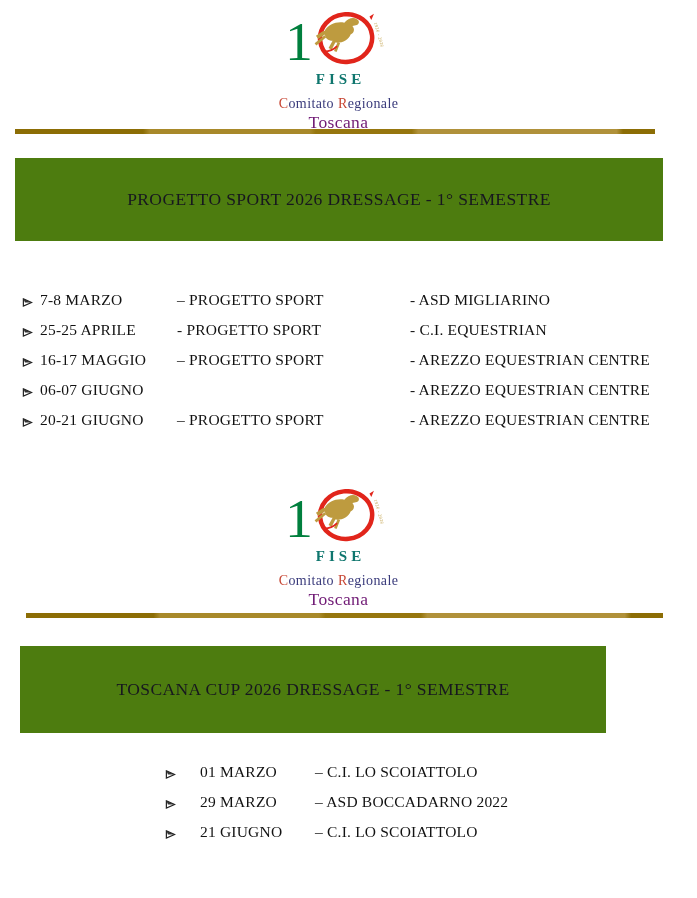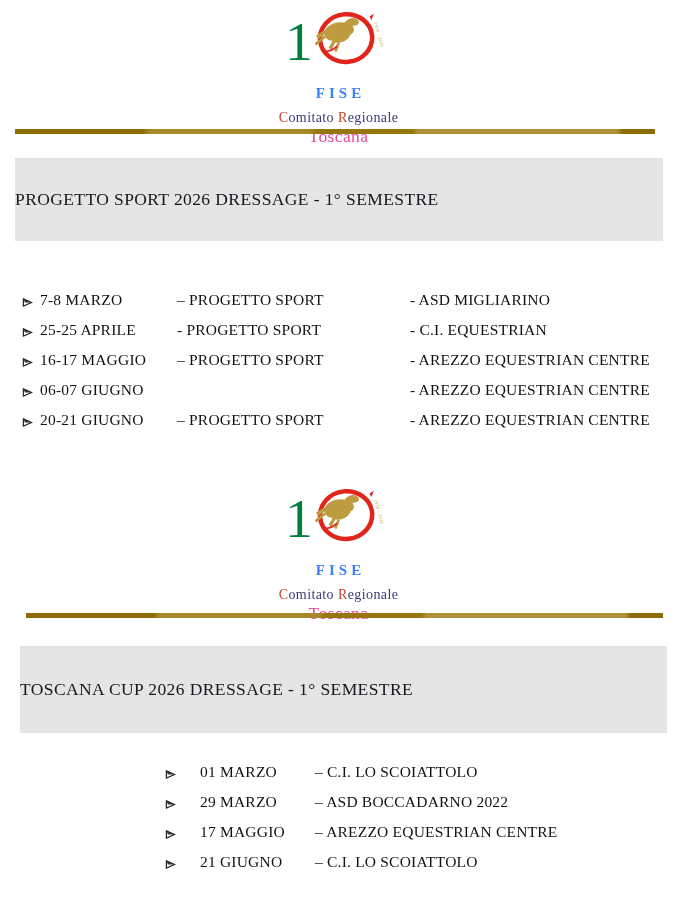--- a/index.html
+++ b/index.html
@@ -5,38 +5,38 @@
   html,body{margin:0;padding:0;background:#ffffff;}
   .page{
     position:relative;width:697px;height:898px;background:#ffffff;overflow:hidden;
     font-family:"Liberation Serif","DejaVu Serif",serif;color:#121212;
   }
   
   .logo-wrap{position:absolute;left:0;right:0;text-align:center;}
   .logo-inner{display:inline-block;transform:translateX(-10px);}
   .logo-mark{display:block;margin:0 auto;}
   .logo-fise{
-    margin-top:19px;font-size:15px;letter-spacing:4px;color:#3b82f6;
+    margin-top:5px;font-size:15px;letter-spacing:4px;color:#0f766e;
     font-weight:bold;text-indent:4px;
   }
   .logo-comitato{margin-top:8px;font-size:14px;color:#393A7B;letter-spacing:0.4px;}
   .logo-comitato .init{color:#C74634;}
-  .logo-toscana{margin-top:0;font-size:17.5px;color:#ec4899;letter-spacing:0.4px;}
+  .logo-toscana{margin-top:0;font-size:17.5px;color:#701a75;letter-spacing:0.4px;}
   
   .gold-rule{
     position:absolute;height:5px;
     background:linear-gradient(90deg,
       #8C6D05 0%, #8C6D05 20%, #A8892A 21%, #A8892A 46%,
       #96760E 47%, #96760E 62%, #B0913A 63%, #B0913A 94%,
       #8C6D05 95%, #8C6D05 100%);
   }
   
   .banner{
-    position:absolute;background:#e5e5e5;
-    display:flex;align-items:center;
+    position:absolute;background:#4d7c0f;
+    display:flex;align-items:center;justify-content:center;
   }
   .banner-title{
     font-size:17.5px;color:#17171F;letter-spacing:0.4px;white-space:nowrap;
   }
   
   .list{position:absolute;left:0;width:697px;}
   .row{position:relative;height:30px;}
   .row span{position:absolute;top:0;line-height:30px;font-size:15.5px;letter-spacing:0.2px;white-space:nowrap;color:#121212;}
   .row .bullet{top:9px;line-height:normal;}
   .list1 .bullet{left:22px;}
@@ -168,21 +168,21 @@
       <div class="logo-fise">FISE</div>
       <div class="logo-comitato"><span class="init">C</span><span>omitato</span>
         <span class="init">R</span><span>egionale</span>
       </div>
       <div class="logo-toscana">Toscana</div>
     </div>
   </div>
 
   <div class="gold-rule" style="top:613px;left:26px;width:637px;"></div>
 
-  <div class="banner" style="top:646px;left:20px;width:647px;height:87px;">
+  <div class="banner" style="top:646px;left:20px;width:586px;height:87px;">
     <div class="banner-title">TOSCANA CUP 2026 DRESSAGE - 1° SEMESTRE</div>
   </div>
 
   <div class="list list2" style="top:757px;">
 
     <div class="row">
       <span class="bullet"><svg width="11" height="11" viewBox="0 0 12 12">
             <path d="M1.5,2 L10.5,6 L1.5,10 Z" fill="#ffffff" stroke="#222222" stroke-width="1.3"></path>
             <path d="M1.5,2 L10.5,6 L3.2,6.1 Z" fill="#333333"></path>
           </svg></span>
@@ -192,28 +192,20 @@
 
     <div class="row">
       <span class="bullet"><svg width="11" height="11" viewBox="0 0 12 12">
             <path d="M1.5,2 L10.5,6 L1.5,10 Z" fill="#ffffff" stroke="#222222" stroke-width="1.3"></path>
             <path d="M1.5,2 L10.5,6 L3.2,6.1 Z" fill="#333333"></path>
           </svg></span>
       <span class="date">29 MARZO</span>
       <span class="venue">– ASD BOCCADARNO 2022</span>
     </div>
 
-    <div class="row">
-      <span class="bullet"><svg width="11" height="11" viewBox="0 0 12 12">
-            <path d="M1.5,2 L10.5,6 L1.5,10 Z" fill="#ffffff" stroke="#222222" stroke-width="1.3"></path>
-            <path d="M1.5,2 L10.5,6 L3.2,6.1 Z" fill="#333333"></path>
-          </svg></span>
-      <span class="date">17 MAGGIO</span>
-      <span class="venue">– AREZZO EQUESTRIAN CENTRE</span>
-    </div>
 
     <div class="row">
       <span class="bullet"><svg width="11" height="11" viewBox="0 0 12 12">
             <path d="M1.5,2 L10.5,6 L1.5,10 Z" fill="#ffffff" stroke="#222222" stroke-width="1.3"></path>
             <path d="M1.5,2 L10.5,6 L3.2,6.1 Z" fill="#333333"></path>
           </svg></span>
       <span class="date">21 GIUGNO</span>
       <span class="venue">– C.I. LO SCOIATTOLO</span>
     </div>
   </div>

